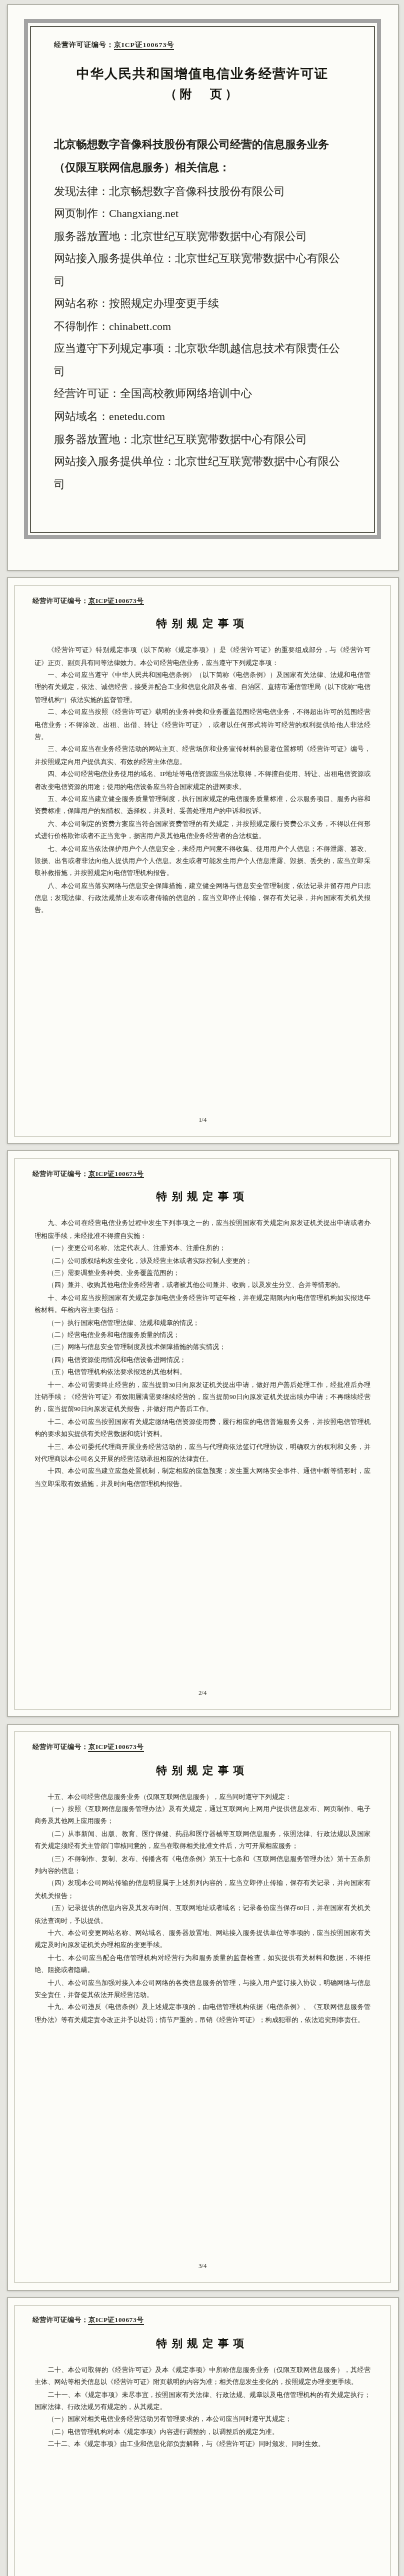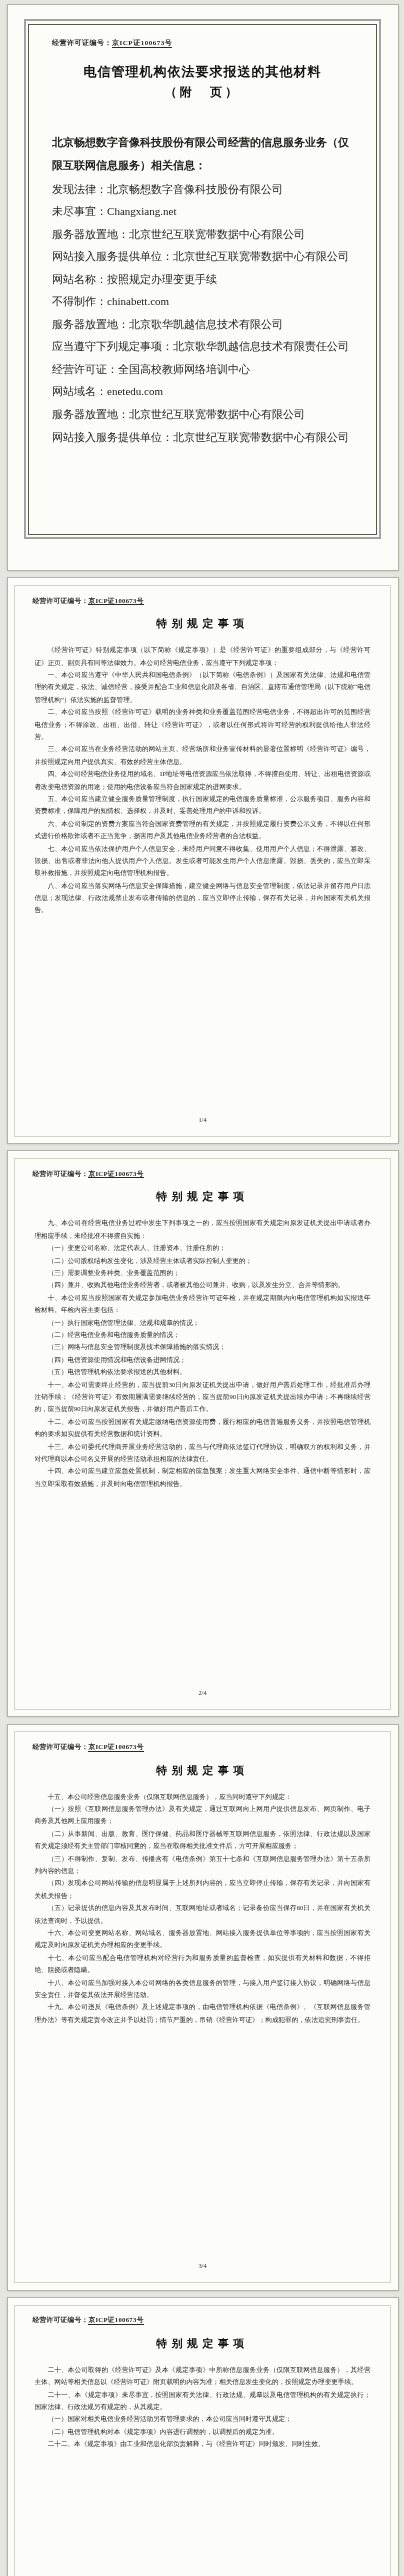--- a/index.html
+++ b/index.html
@@ -19,21 +19,21 @@
     margin: 0 auto 6.2px auto;
     background: #fcfcf8;
     border: 0.5px solid #b3b3aa;
     box-shadow: 0 0.5px 2.1px rgba(0,0,0,0.18);
     position: relative;
   }
   
   .license-frame {
     position: absolute;
     top: 14.4px; left: 16.5px; right: 16.5px; bottom: 31px;
-    border: 2px solid #a3a3a3;
+    border: 4px solid #a3a3a3;
     padding: 2.1px;
   }
   .license-frame-inner {
     border: 0.5px solid #57574c;
     height: 100%;
     padding: 13.4px 23px;
   }
   .lic-header {
     font-size: 7px;
     font-weight: bold;
@@ -111,31 +111,30 @@
 <body>
 
 <div class="canvas">
 
   <div class="page">
     <div class="license-frame">
       <div class="license-frame-inner">
         <div class="lic-header">
           <span>经营许可证编号：</span><span class="underline">京ICP证100673号</span>
         </div>
-        <h1 class="cert-title">电信管理机构依法要求报送的其他材料</h1>
+        <h1 class="cert-title">中华人民共和国增值电信业务经营许可证</h1>
         <div class="cert-subtitle">（附　页）</div>
         <div class="cert-body">
           <p class="cert-intro">北京畅想数字音像科技股份有限公司经营的信息服务业务（仅限互联网信息服务）相关信息：</p>
           <p class="site-line">发现法律：北京畅想数字音像科技股份有限公司</p>
-          <p class="site-line">未尽事宜：Changxiang.net</p>
+          <p class="site-line">网页制作：Changxiang.net</p>
           <p class="site-line">服务器放置地：北京世纪互联宽带数据中心有限公司</p>
           <p class="site-line">网站接入服务提供单位：北京世纪互联宽带数据中心有限公司</p>
           <p class="site-line">网站名称：按照规定办理变更手续</p>
           <p class="site-line">不得制作：chinabett.com</p>
-          <p class="site-line">服务器放置地：北京歌华凯越信息技术有限公司</p>
           <p class="site-line">应当遵守下列规定事项：北京歌华凯越信息技术有限责任公司</p>
           <p class="site-line">经营许可证：全国高校教师网络培训中心</p>
           <p class="site-line">网站域名：enetedu.com</p>
           <p class="site-line">服务器放置地：北京世纪互联宽带数据中心有限公司</p>
           <p class="site-line">网站接入服务提供单位：北京世纪互联宽带数据中心有限公司</p>
         </div>
       </div>
     </div>
   </div>
 

